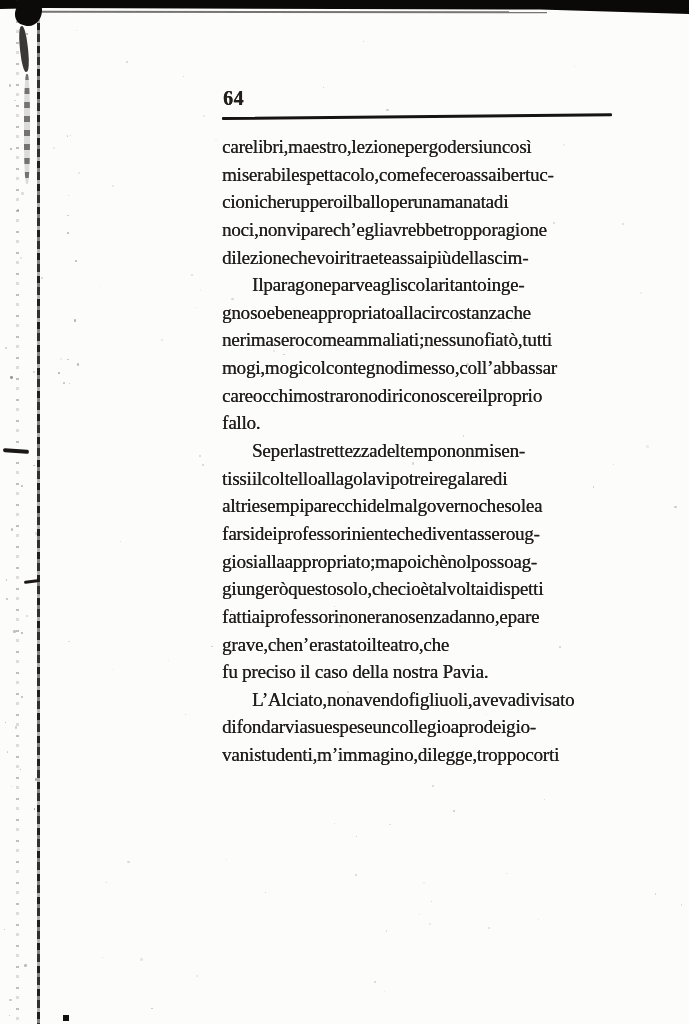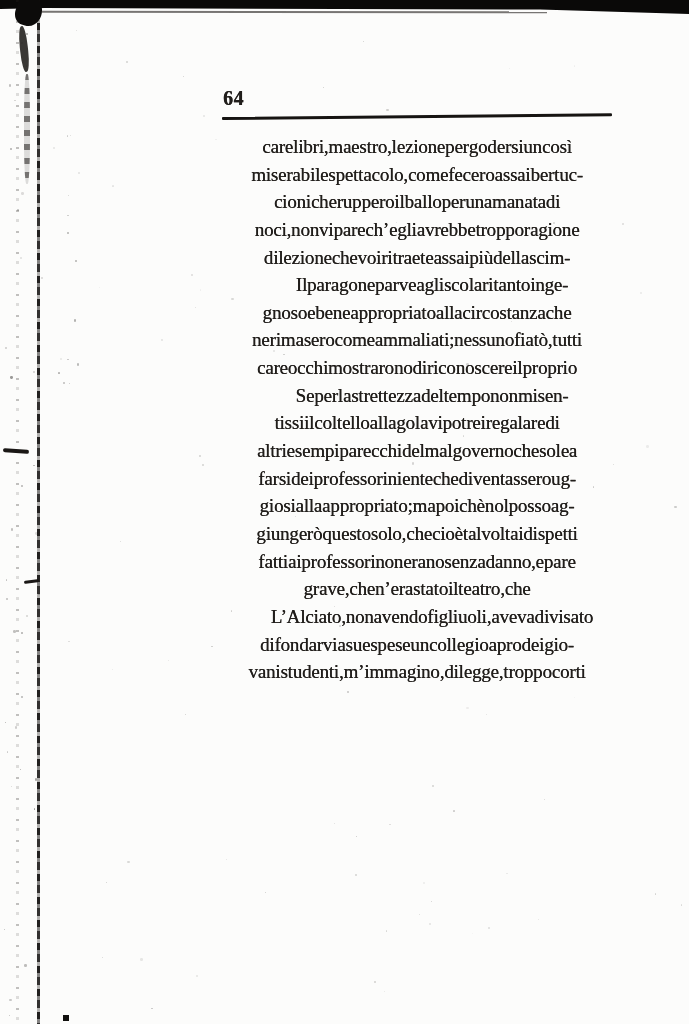--- a/index.html
+++ b/index.html
@@ -62,21 +62,21 @@
     transform:rotate(-.55deg);transform-origin:left center;
   }
 
   
   .textblock{
     position:absolute;left:222px;top:133px;width:390px;
     font-size:19px;letter-spacing:-.2px;
     text-shadow:.25px 0 0 currentColor;
   }
   .line{height:27.65px;line-height:27.65px;white-space:nowrap;text-align:left;}
-  .just{display:flex;justify-content:center;}
+  .just{display:flex;justify-content:flex-start;}
   .ind{padding-left:30px;}
 </style>
 </head>
 <body>
 
 <div class="page">
 
   <div class="speckles" id="speckles">
       <div class="speck" style="left: 411.756px; top: 462.291px; width: 2.24919px; height: 2.24919px; opacity: 0.18;"></div>
       <div class="speck" style="left: 119.748px; top: 540.593px; width: 1.26449px; height: 1.26449px; opacity: 0.17;"></div>
@@ -309,28 +309,37 @@
       <div class="line just">
         <span>ne</span>
         <span>rimasero</span>
         <span>come</span>
         <span>ammaliati;</span>
         <span>nessuno</span>
         <span>fiatò,</span>
         <span>tutti</span>
       </div>
       <div class="line just">
+        <span>mogi,</span>
+        <span>mogi</span>
+        <span>col</span>
+        <span>contegno</span>
+        <span>dimesso,</span>
+        <span>coll’abbassar</span>
+      </div>
+      <div class="line just">
         <span>care</span>
         <span>occhi</span>
         <span>mostrarono</span>
         <span>di</span>
         <span>riconoscere</span>
         <span>il</span>
         <span>proprio</span>
       </div>
+      <div class="line">fallo.</div>
       <div class="line just ind">
         <span>Se</span>
         <span>per</span>
         <span>la</span>
         <span>strettezza</span>
         <span>del</span>
         <span>tempo</span>
         <span>non</span>
         <span>mi</span>
         <span>sen-</span>
@@ -398,20 +407,21 @@
       </div>
       <div class="line just">
         <span>grave,</span>
         <span>che</span>
         <span>n’era</span>
         <span>stato</span>
         <span>il</span>
         <span>teatro,</span>
         <span>che</span>
       </div>
+      <div class="line">fu preciso il caso della nostra Pavia.</div>
       <div class="line just ind">
         <span>L’Alciato,</span>
         <span>non</span>
         <span>avendo</span>
         <span>figliuoli,</span>
         <span>aveva</span>
         <span>divisato</span>
       </div>
       <div class="line just">
         <span>di</span>

